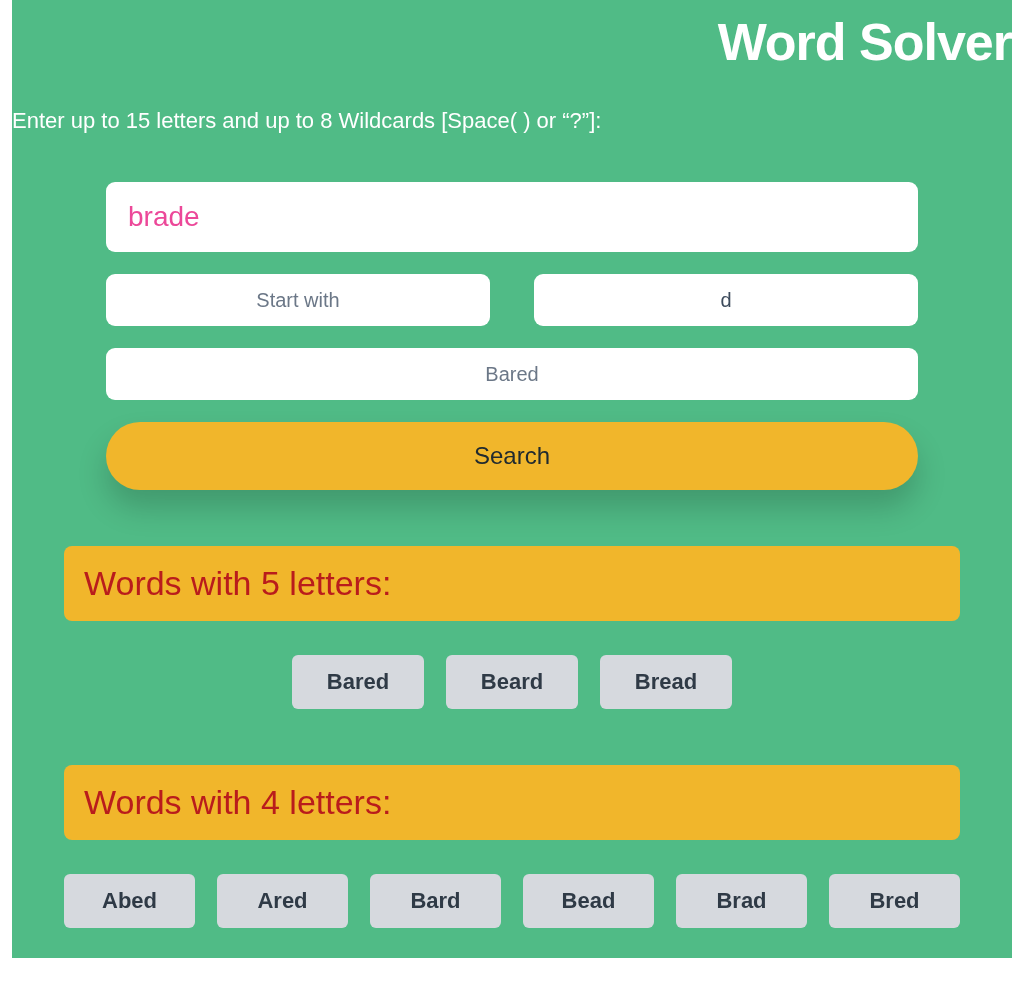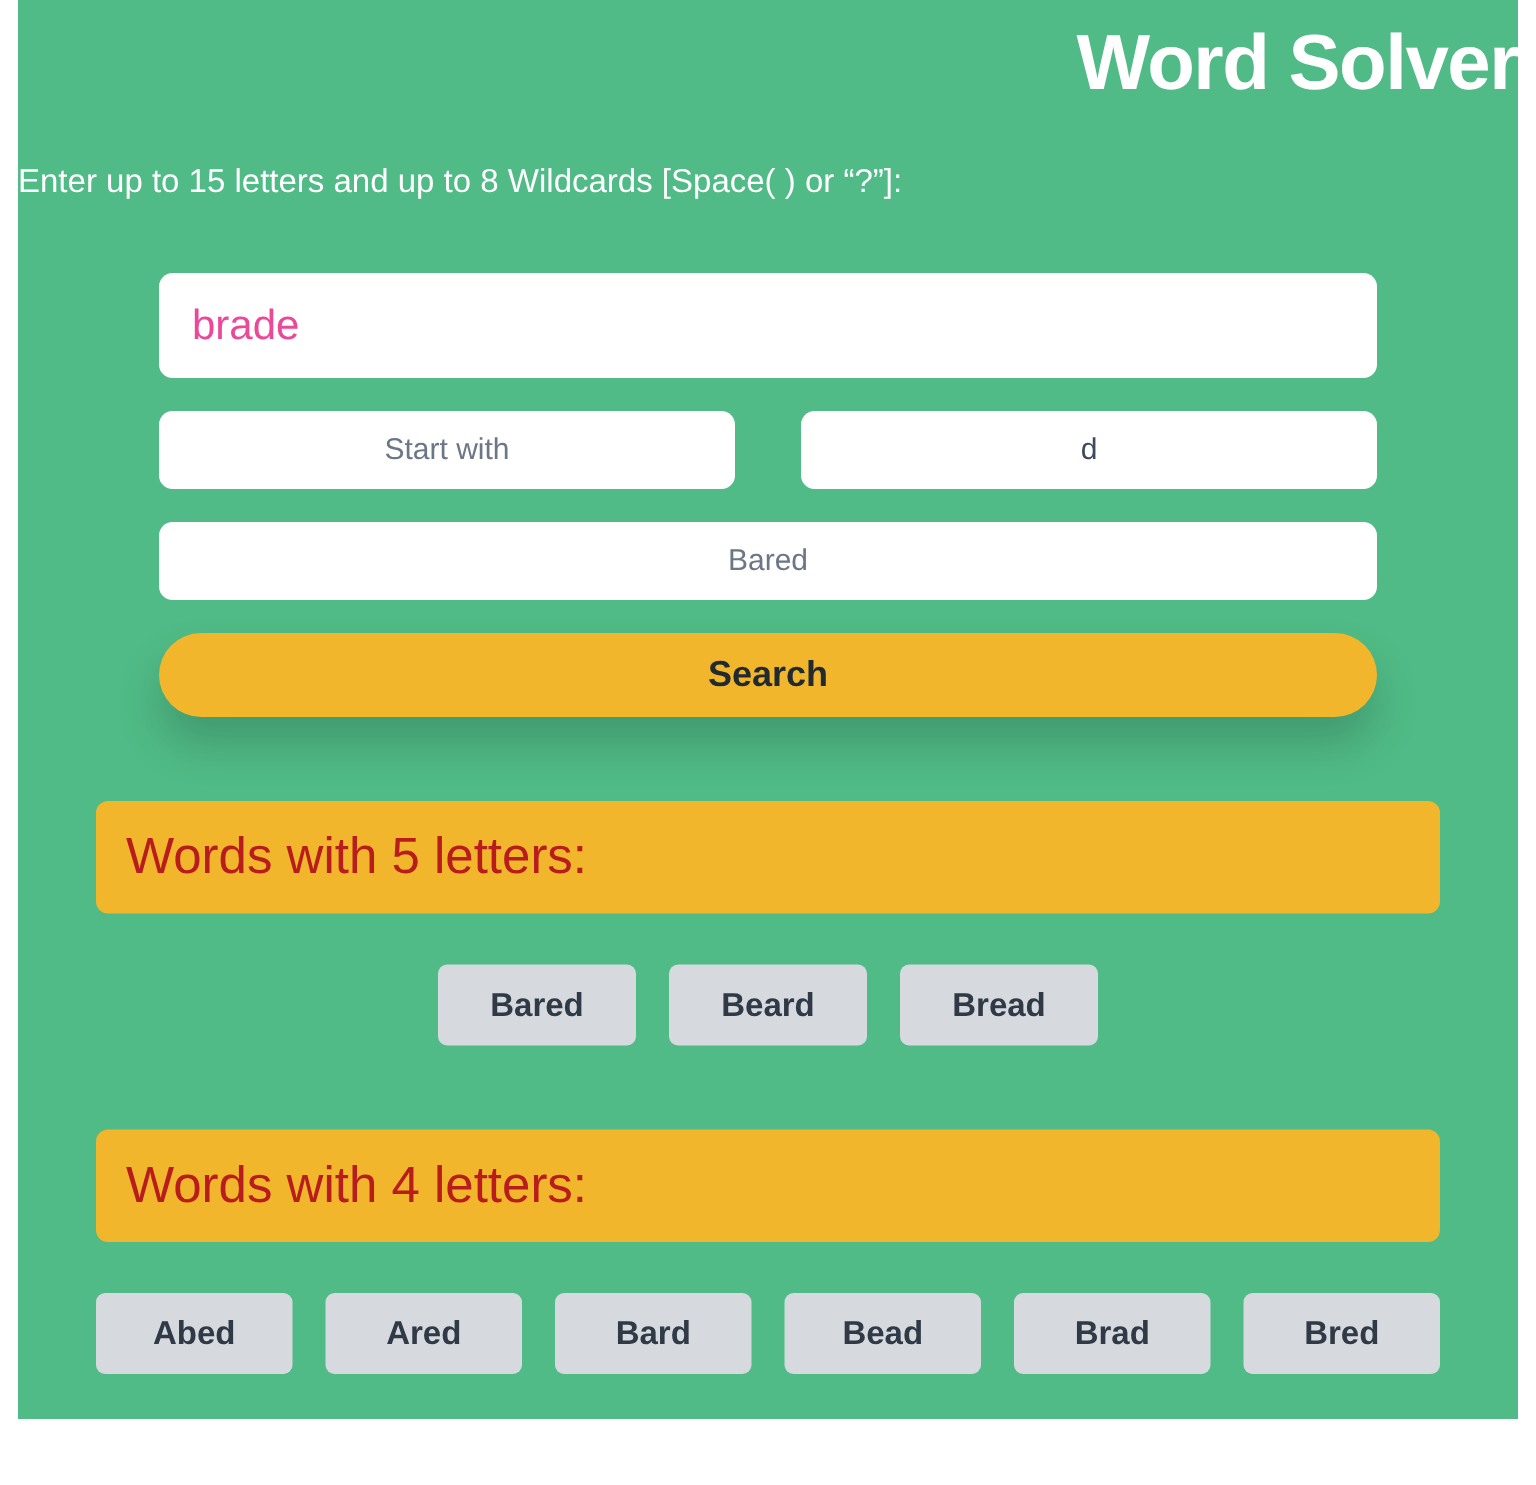--- a/index.html
+++ b/index.html
@@ -65,29 +65,29 @@
     outline: none;
     display: flex;
     align-items: center;
     justify-content: center;
   }
   .small-input.placeholder { color: #6b7787; }
   .small-input.has-value   { color: #3d4b5c; }
   .search-btn {
     display: block;
     width: 100%;
-    height: 56px;
+    height: 68px;
     margin-top: 22px;
     background: #f1b62b;
     border: none;
     border-radius: 34px;
     font-size: 24px;
     color: #202a2f;
     text-align: center;
-    font-weight: 700;
+    font-weight: 400;
     cursor: pointer;
     box-shadow: 0 18px 30px rgba(0,0,0,0.18);
   }
   .group {
     margin-top: 56px;
     padding: 0 52px;
   }
   .group-header {
     background: #f1b62b;
     border-radius: 8px;

